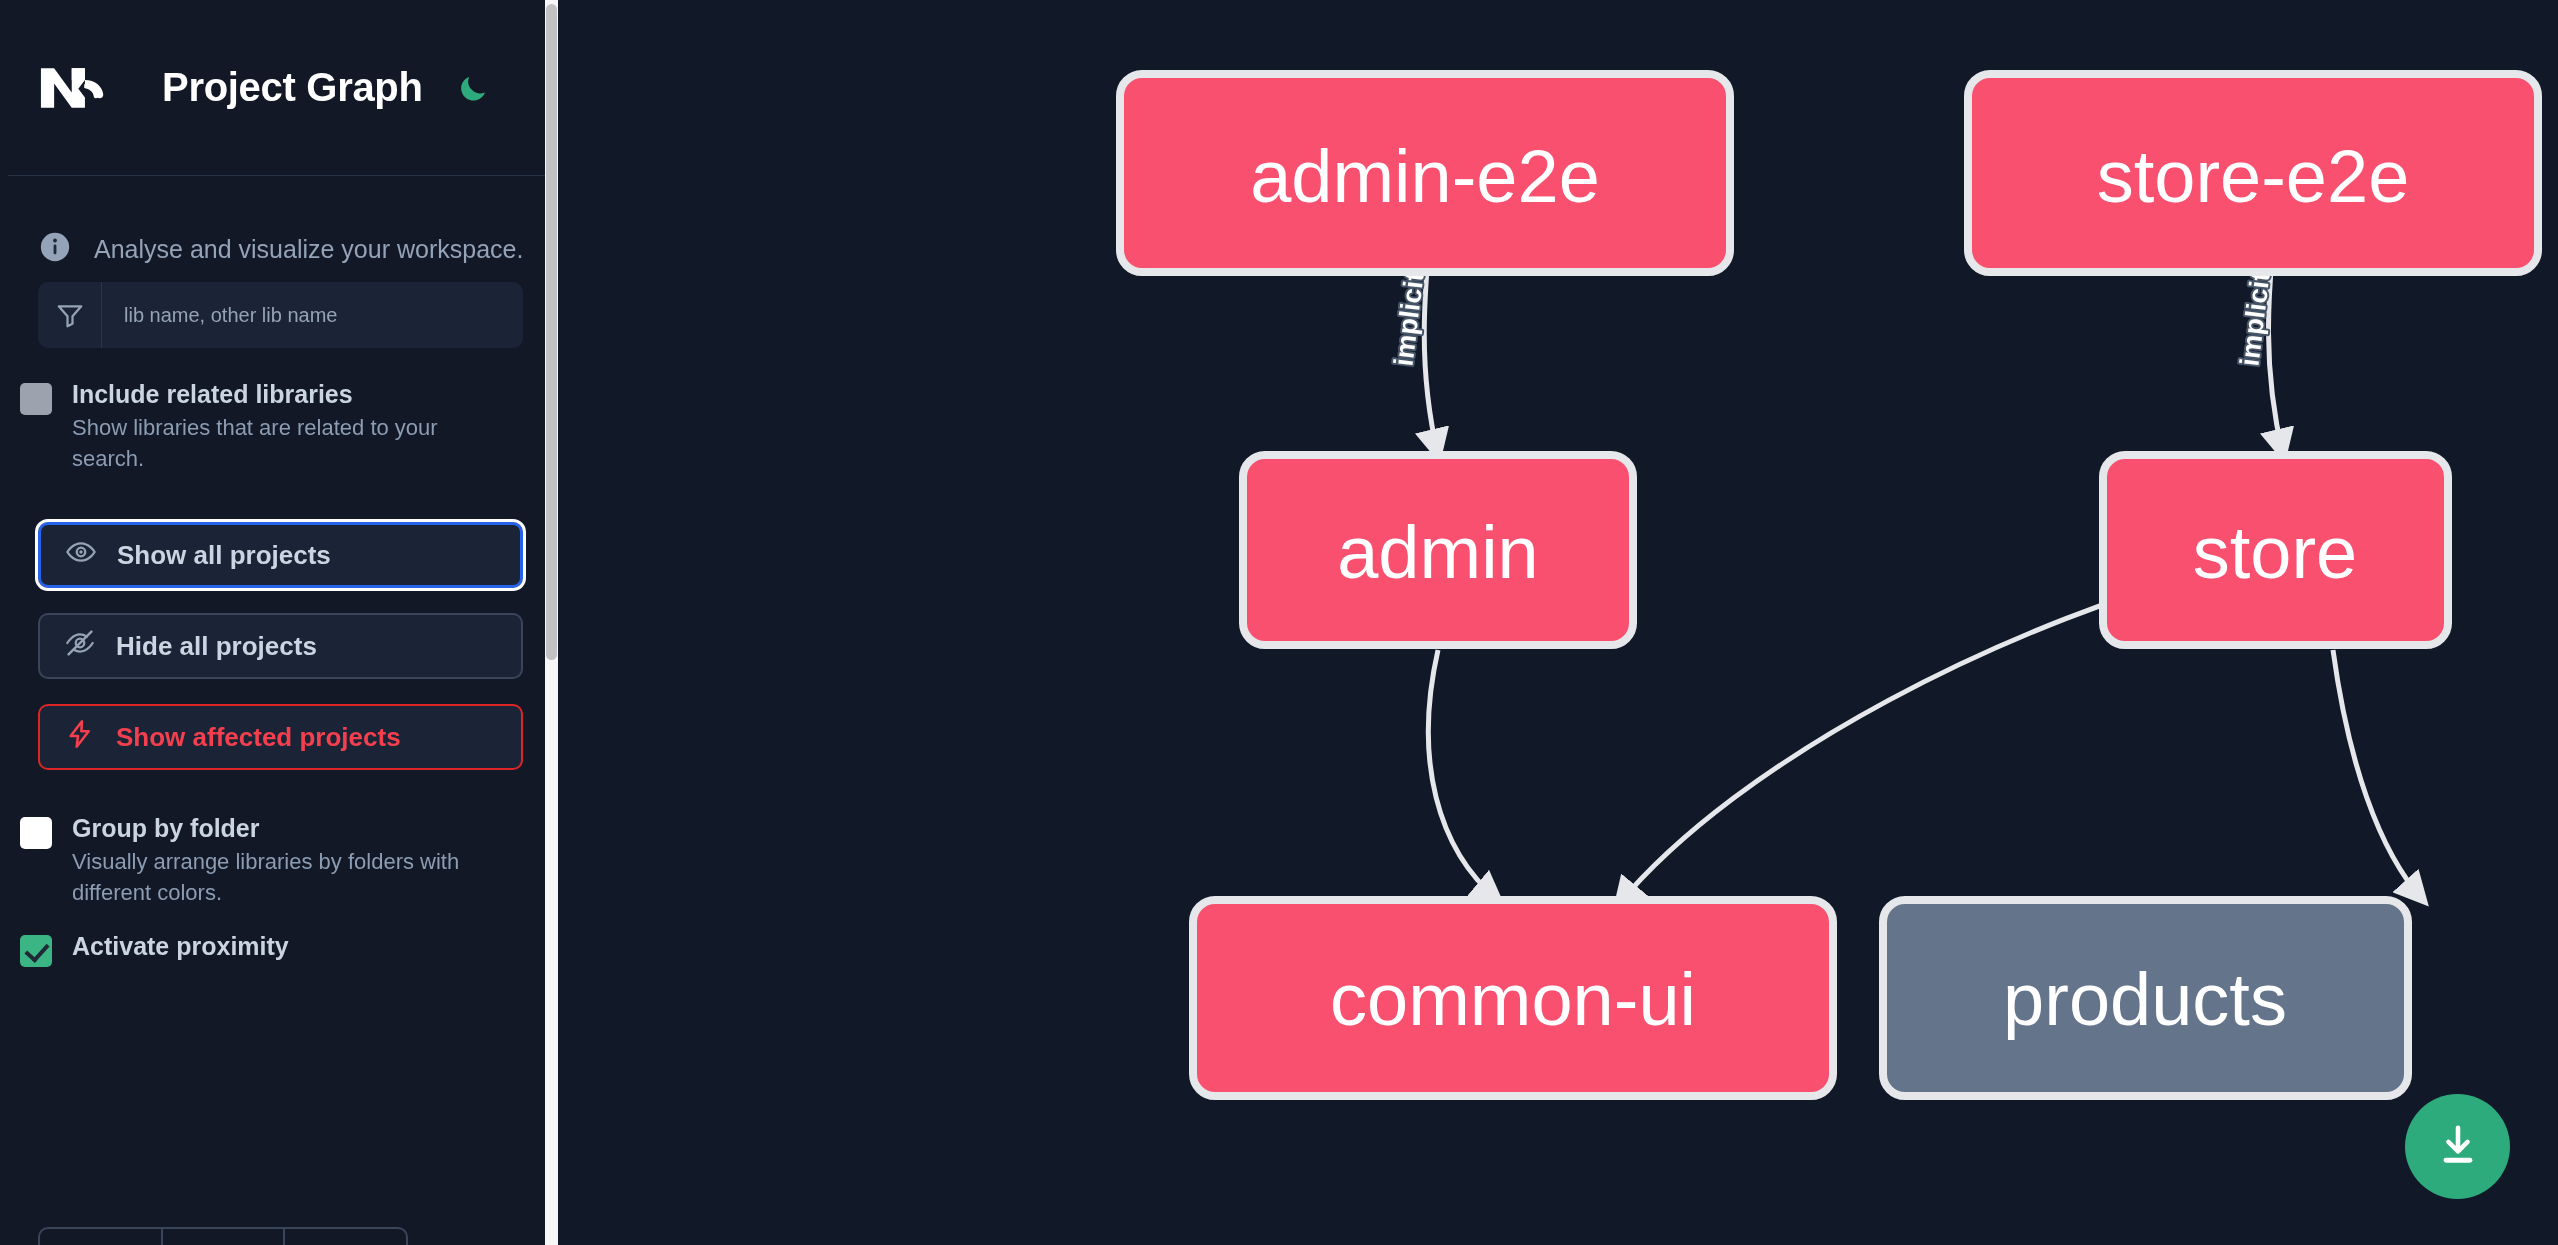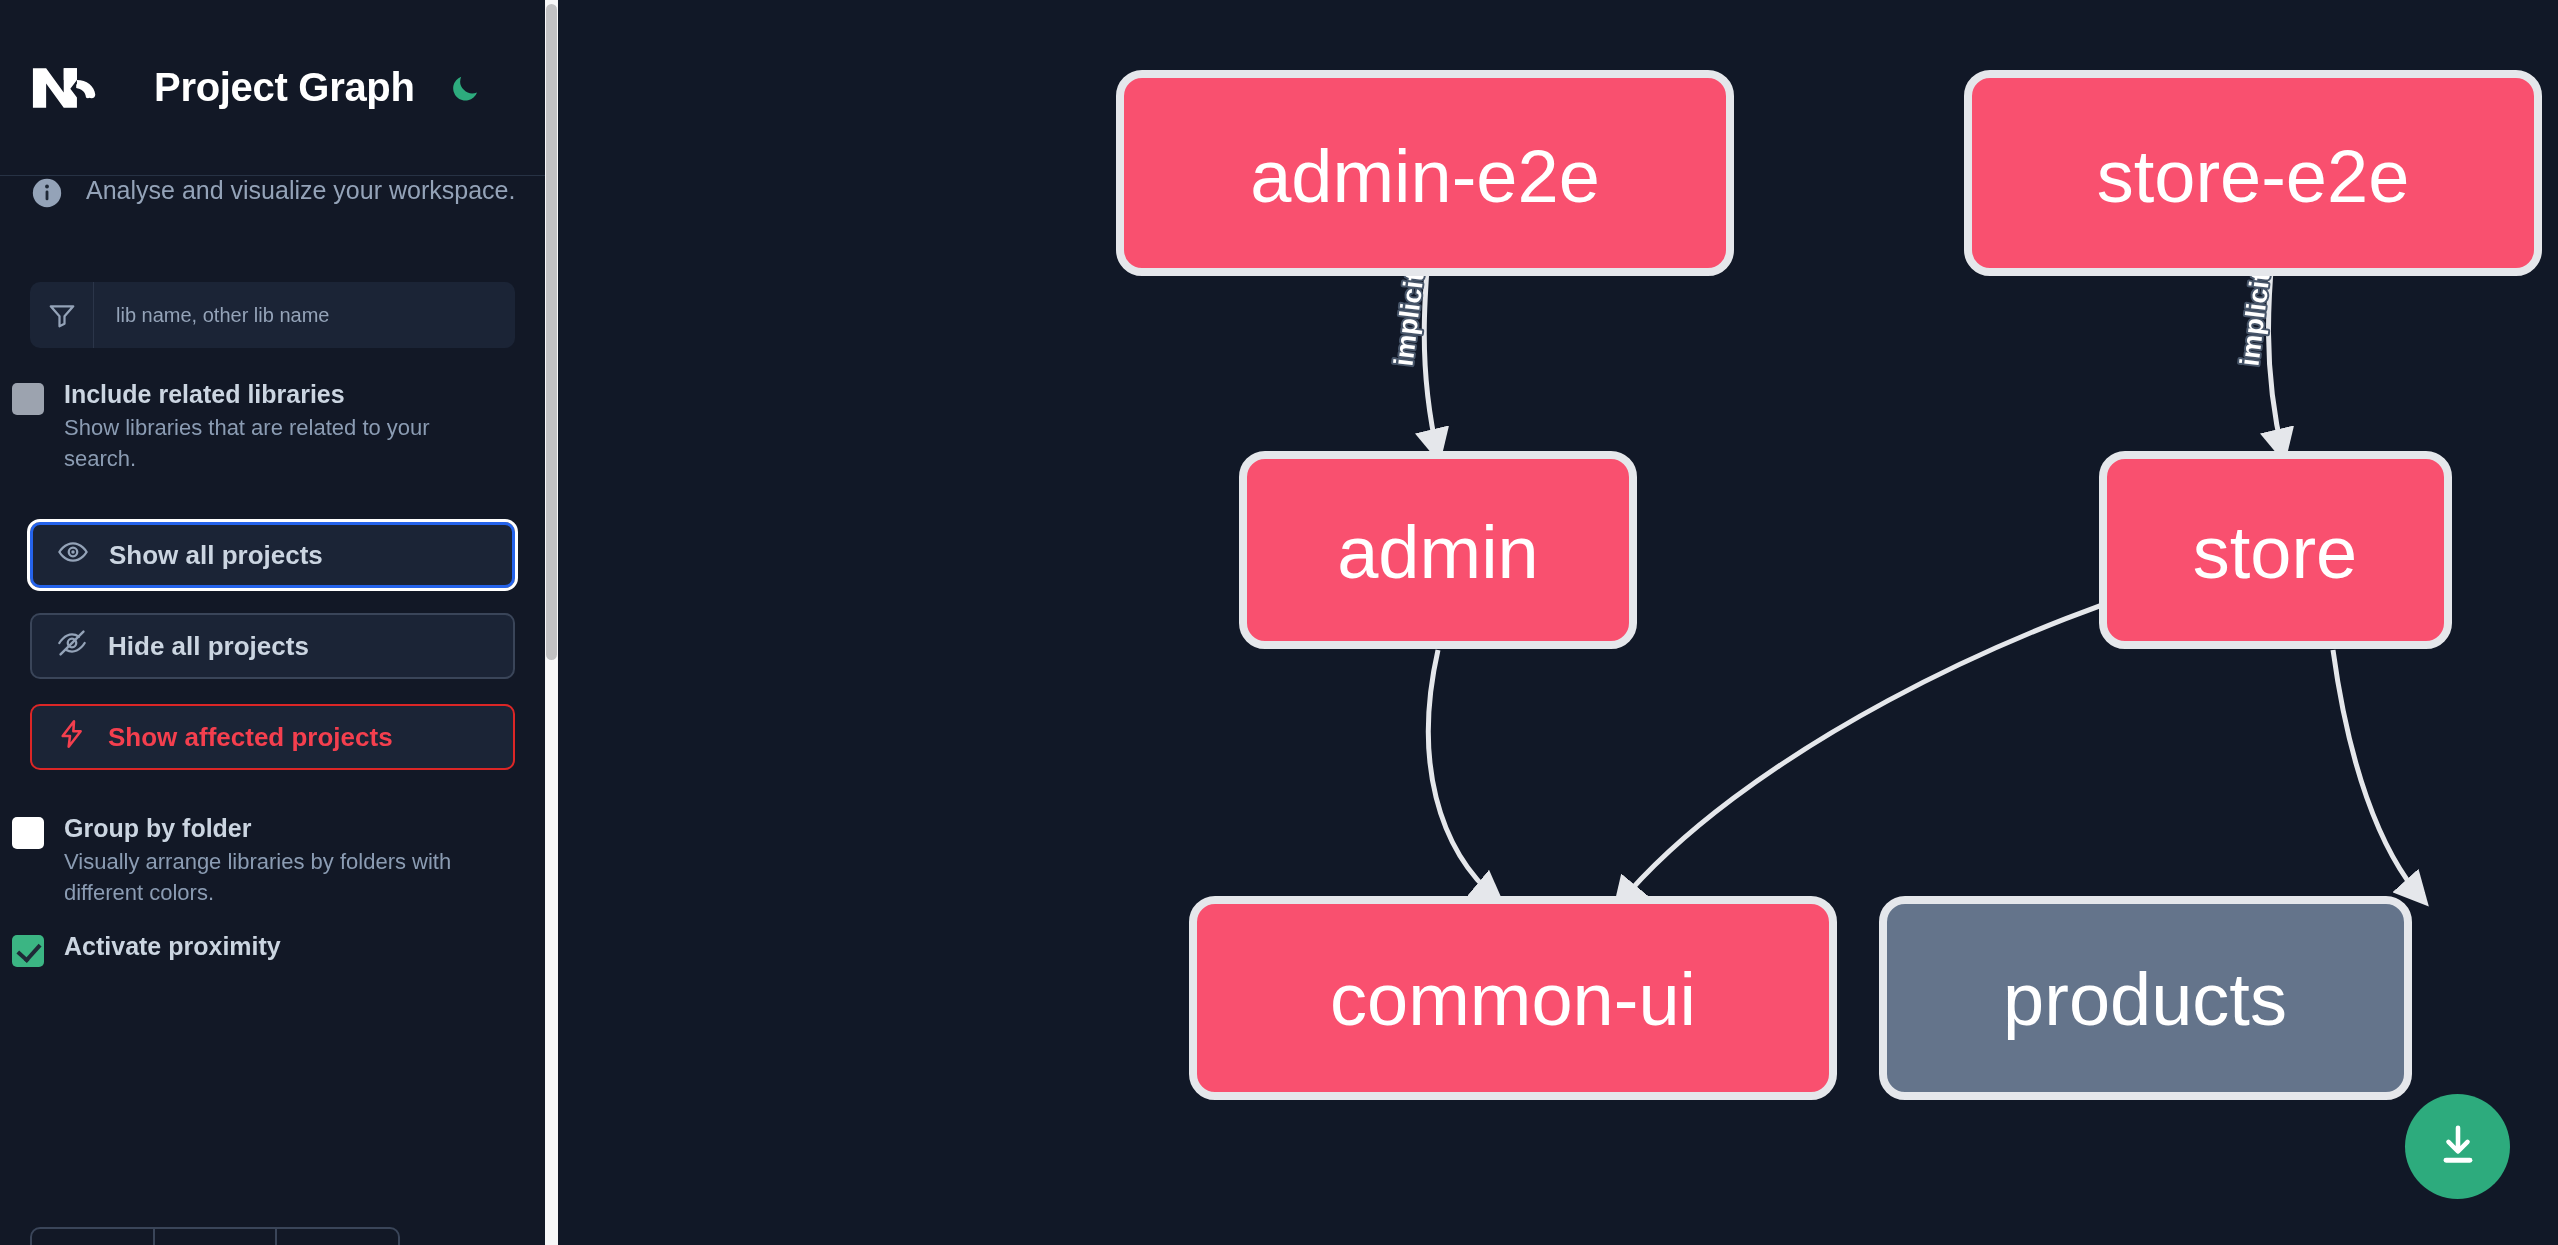--- a/index.html
+++ b/index.html
@@ -25,21 +25,21 @@
     position: relative;
     width: 558px;
     height: 1245px;
     background: #121826;
     flex: 0 0 558px;
     overflow: hidden;
   }
 
   .sidebar-inner {
     position: absolute;
-    left: 0; top: 0;
+    left: 8px; top: 0;
     width: 545px;
     height: 1245px;
   }
 
   
   .sb-header {
     height: 175px;
     display: flex;
     align-items: center;
     padding-left: 30px;
@@ -71,21 +71,21 @@
 
   .sb-divider {
     height: 1px;
     background: #273244;
     width: 100%;
   }
 
   
   .tagline-row {
     display: flex;
-    align-items: flex-start;
+    align-items: flex-end;
     gap: 22px;
     padding: 0 30px;
     height: 88px;
   }
   .info-icon {
     width: 34px; height: 34px;
     flex: 0 0 34px;
   }
   .tagline-text {
     font-size: 25px;

